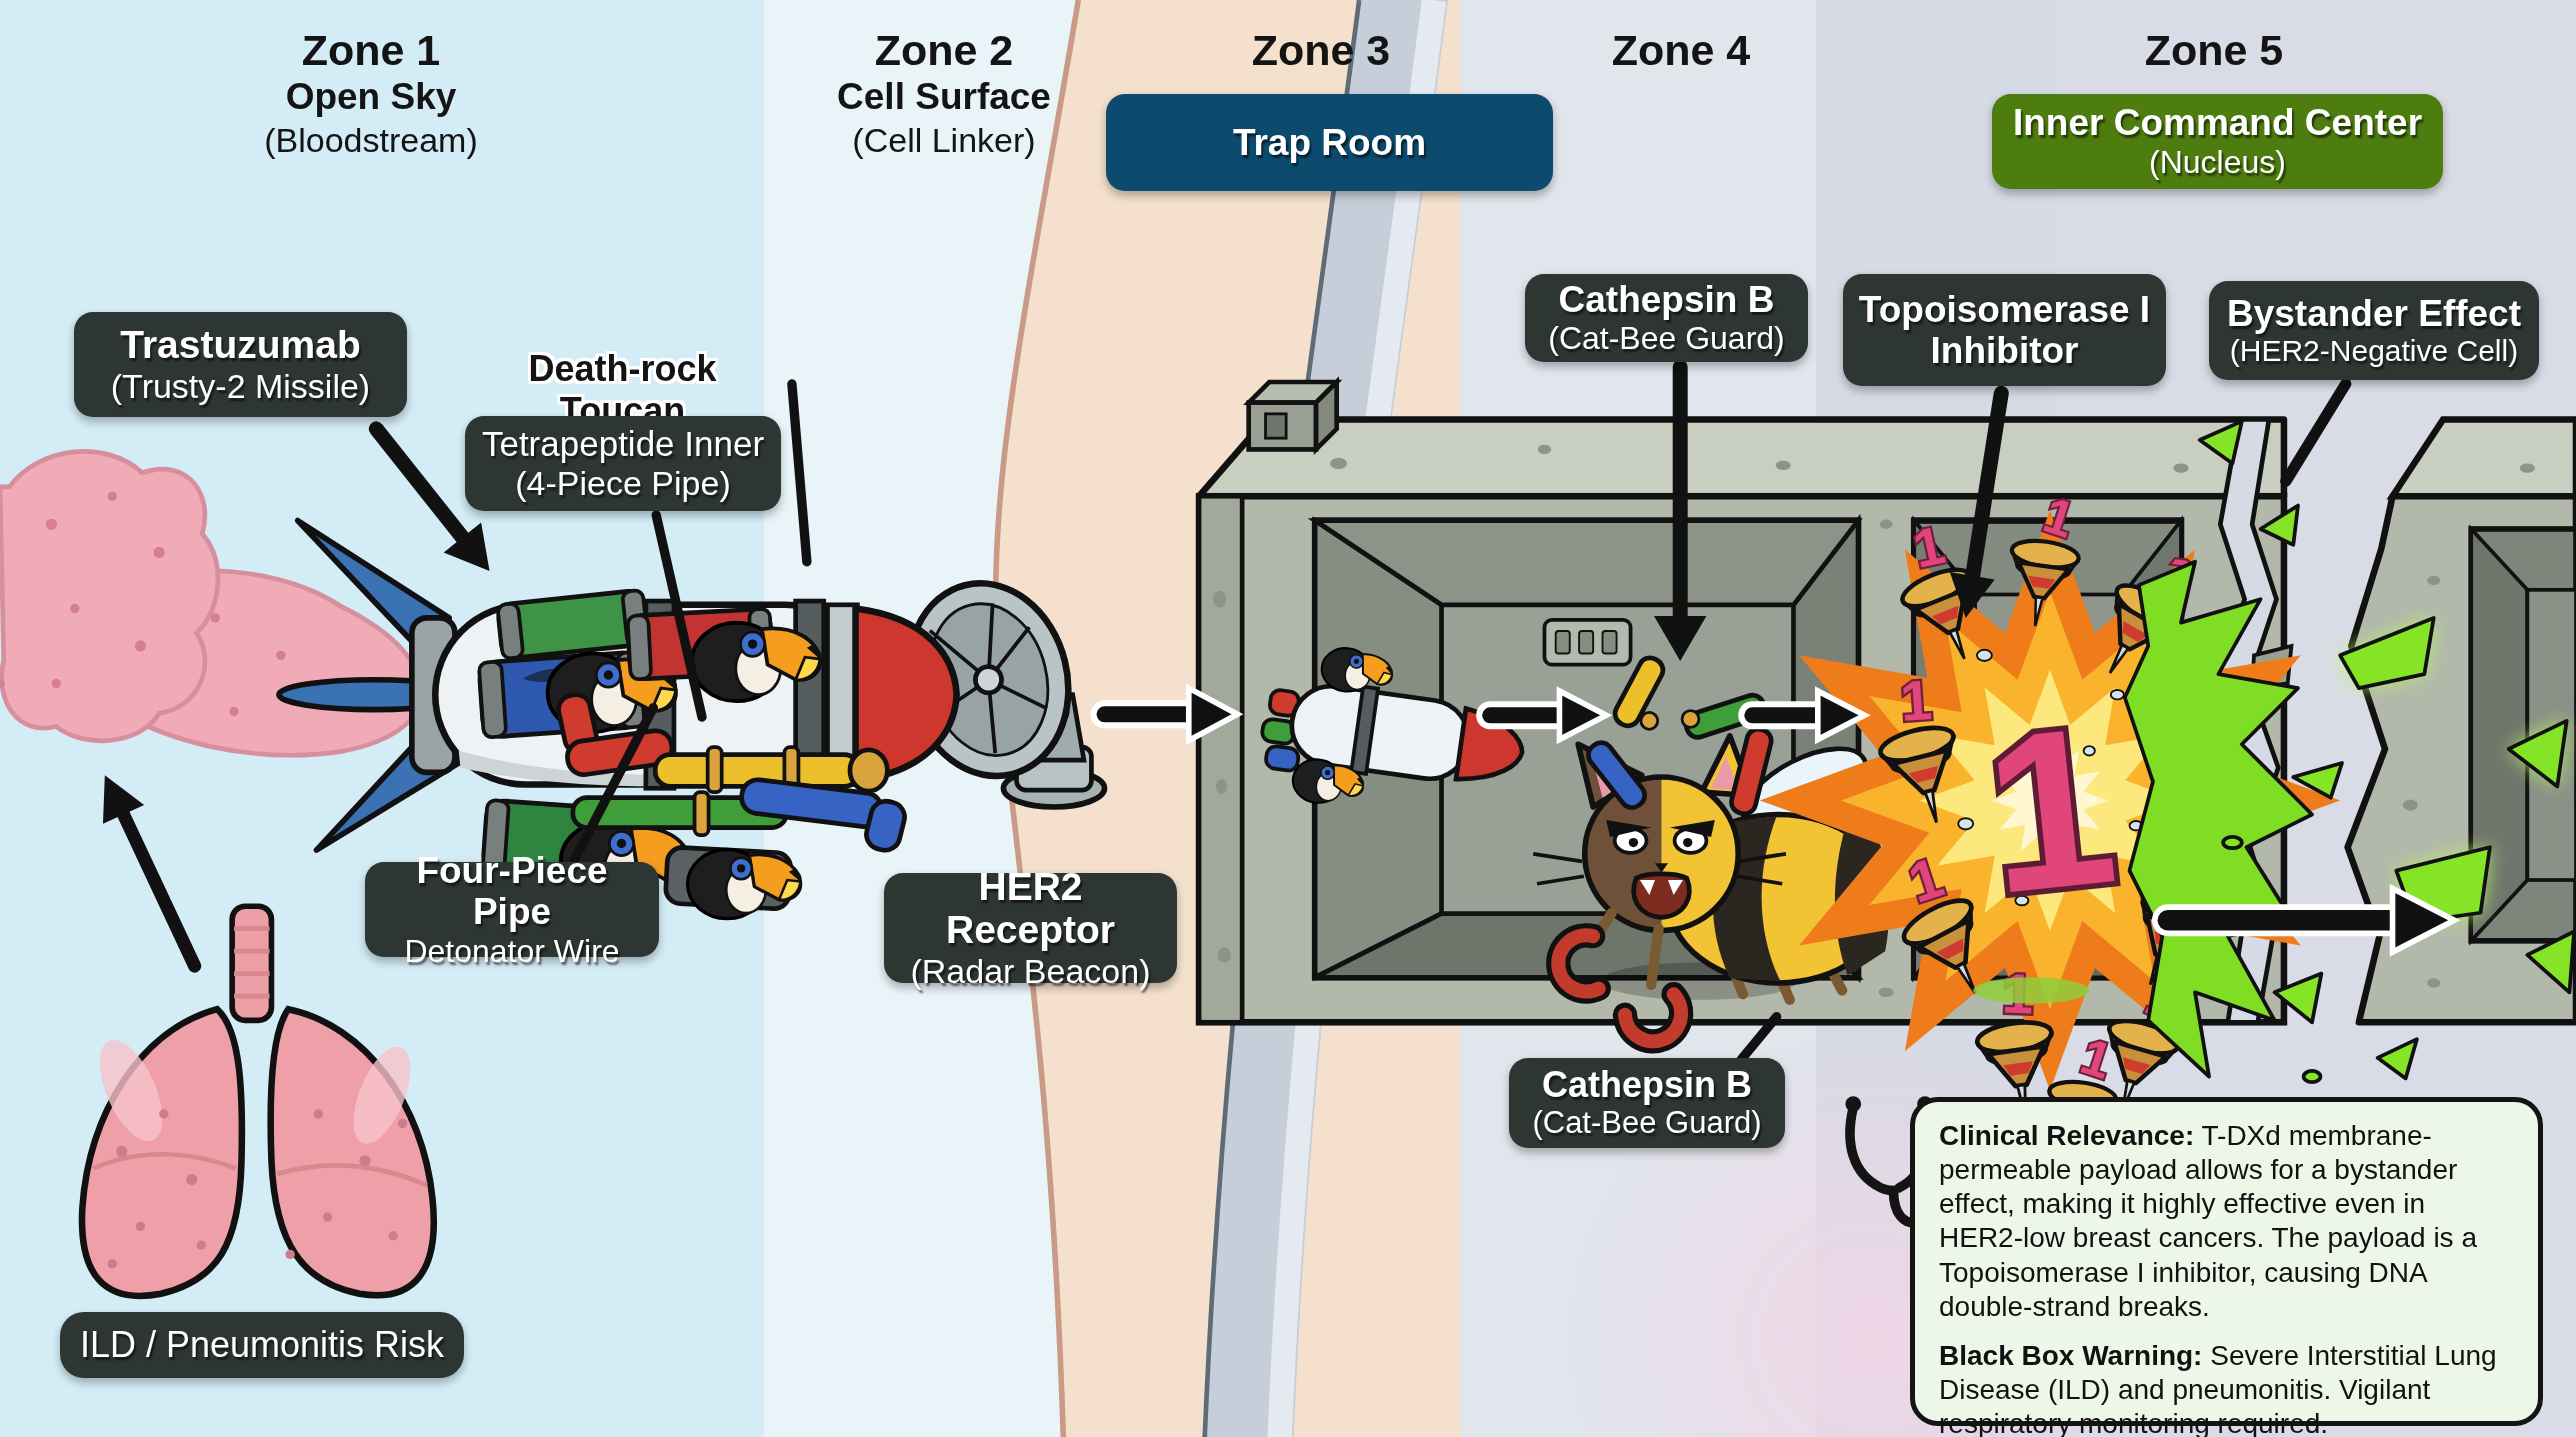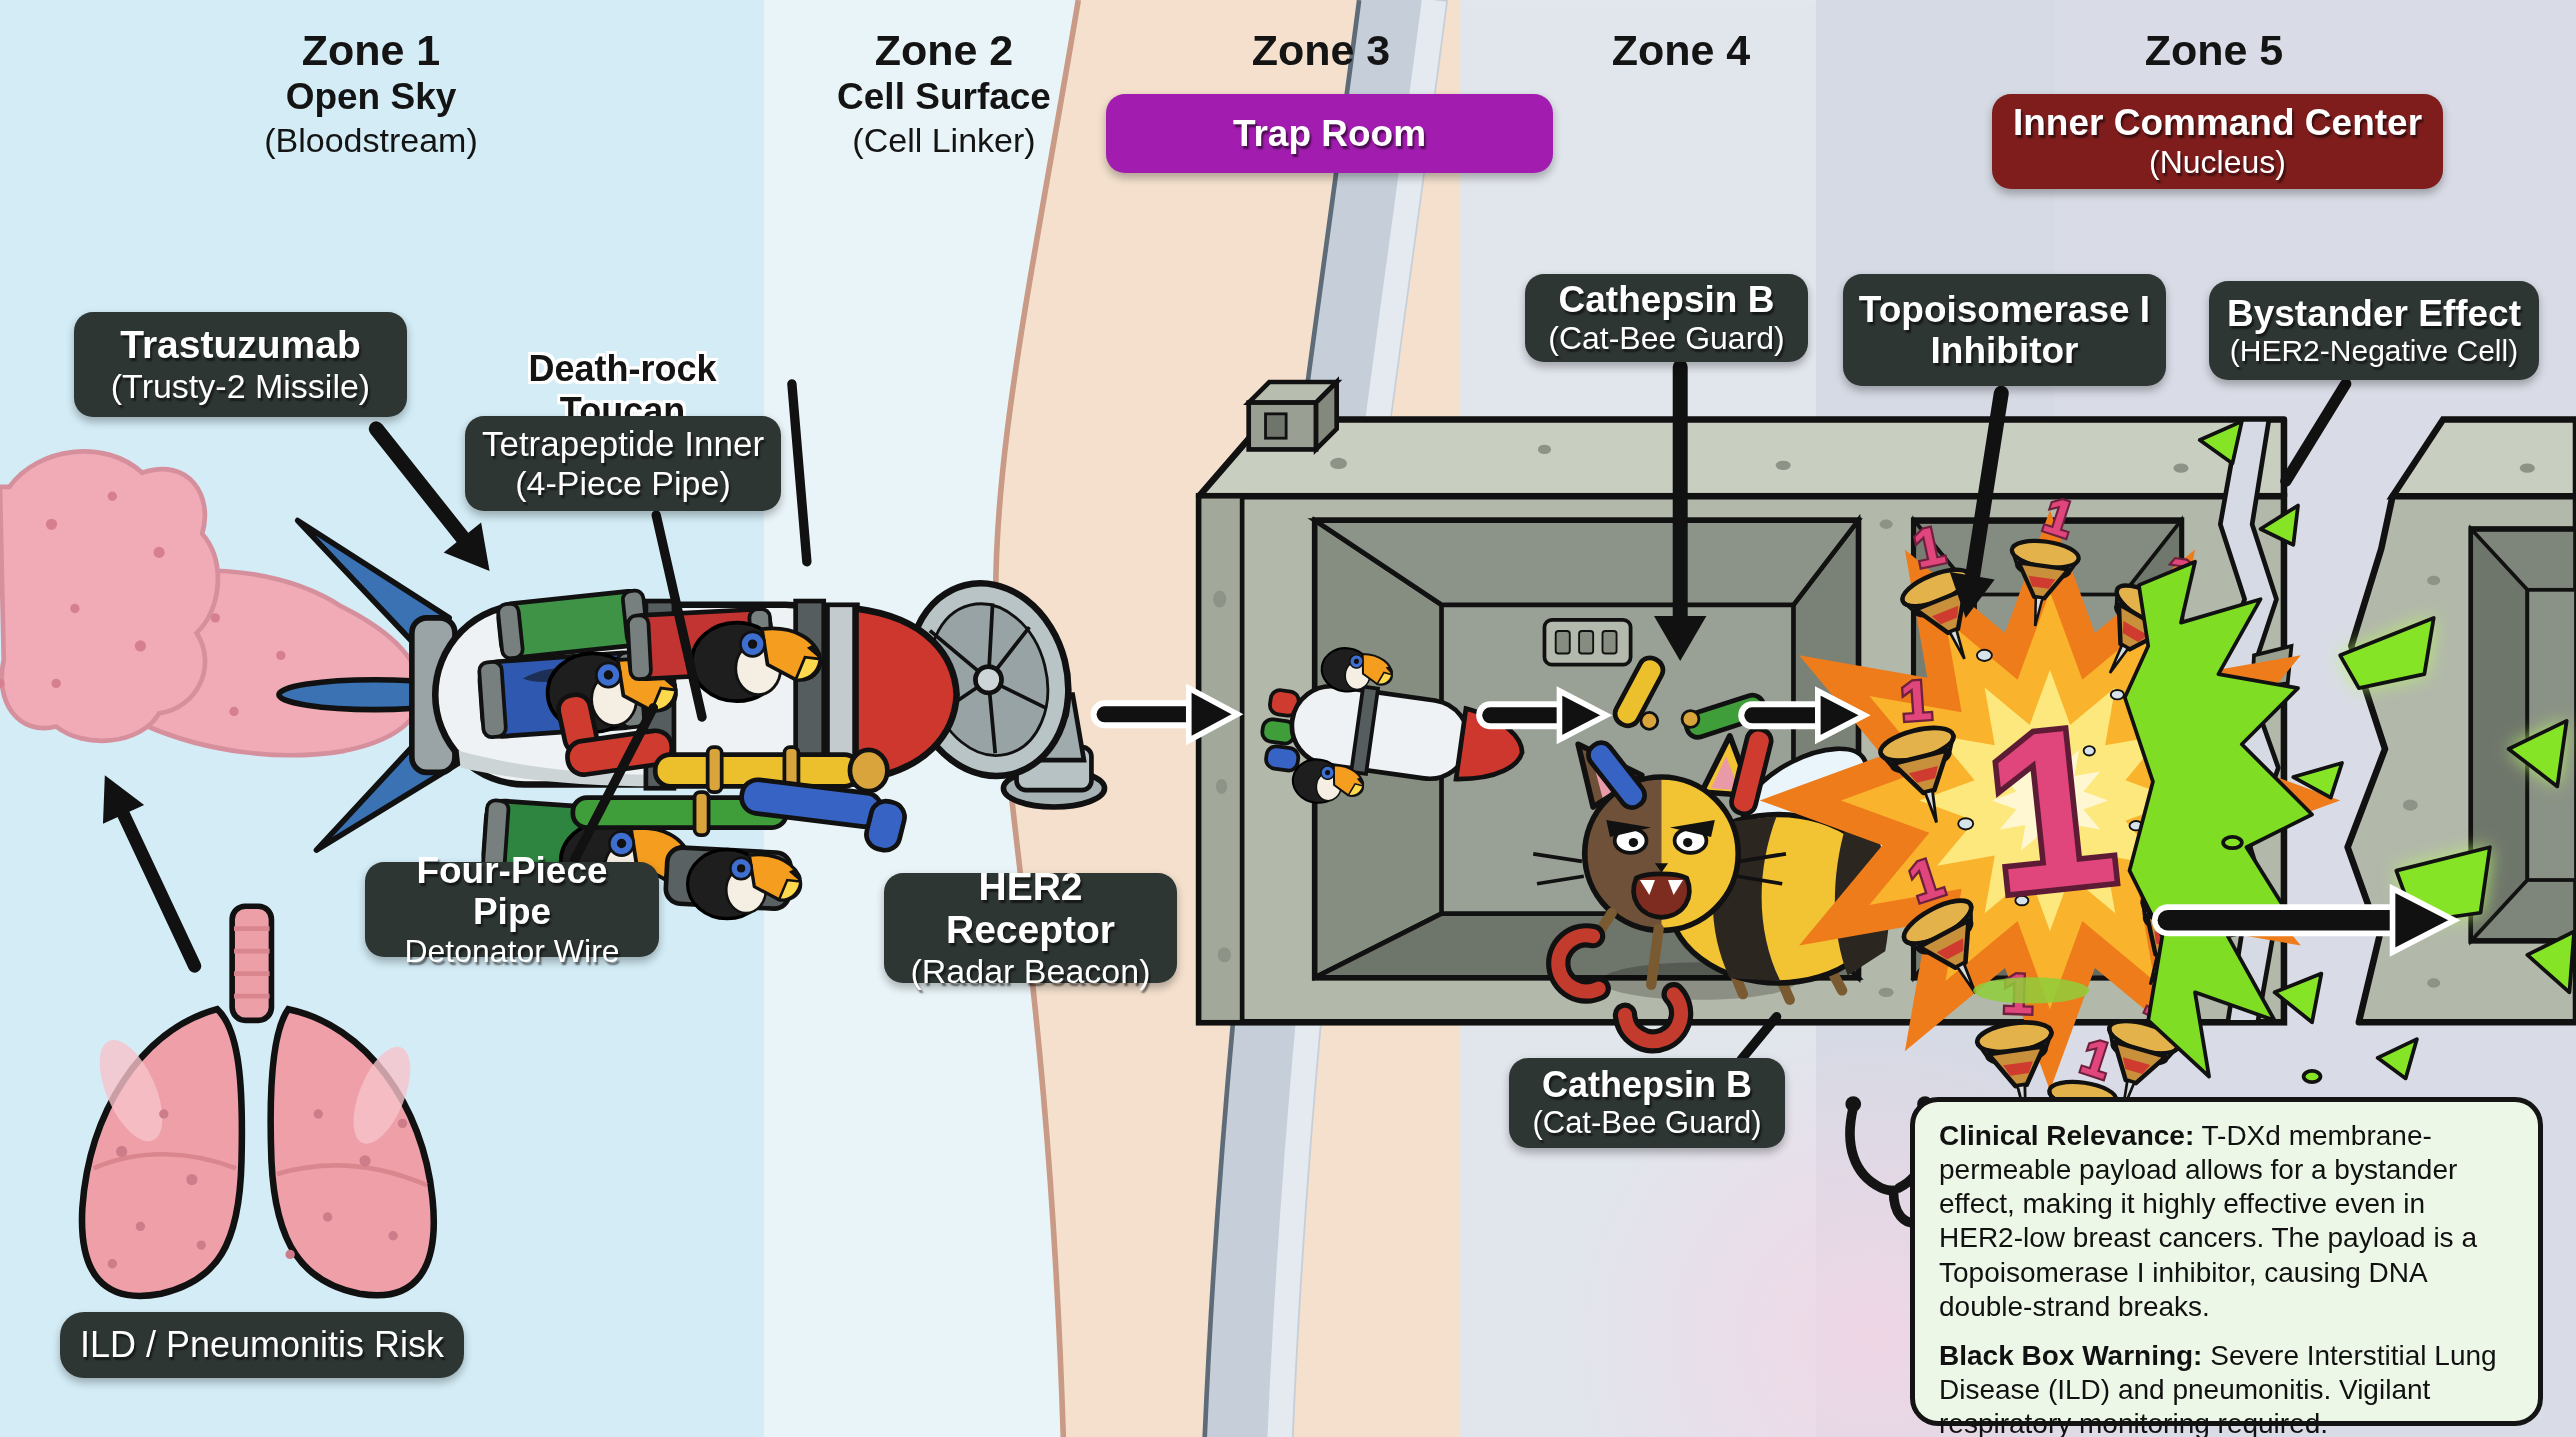--- a/index.html
+++ b/index.html
@@ -417,30 +417,30 @@
   <div class="zone-note">(Bloodstream)</div>
 </div>
 <div class="zone-h" style="left:757px;top:26px;">
   <div class="zone-title">Zone 2</div>
   <div class="zone-sub">Cell Surface</div>
   <div class="zone-note">(Cell Linker)</div>
 </div>
 <div class="zone-h" style="left:1134px;top:26px;">
   <div class="zone-title">Zone 3</div>
 </div>
-<div class="pill" style="left:1106px;top:94px;width:447px;height:79px;background:#a21caf;">
+<div class="pill" style="left:1106px;top:94px;width:447px;height:97px;background:#0c4a6e;">
   <div class="pill-title">Trap Room</div>
 </div>
 <div class="zone-h" style="left:1494px;top:26px;">
   <div class="zone-title">Zone 4</div>
 </div>
 <div class="zone-h" style="left:2027px;top:26px;">
   <div class="zone-title">Zone 5</div>
 </div>
-<div class="pill" style="left:1992px;top:94px;width:451px;height:95px;background:#7f1d1d;">
+<div class="pill" style="left:1992px;top:94px;width:451px;height:95px;background:#4d7c0f;">
   <div class="pill-title">Inner Command Center</div>
   <div class="pill-note">(Nucleus)</div>
 </div>
 
 <div class="pill" style="left:74px;top:312px;width:333px;height:105px;">
   <div class="pill-title" style="font-size:39px;">Trastuzumab</div>
   <div class="pill-note" style="font-size:34px;">(Trusty-2 Missile)</div>
 </div>
 <div class="outline-text" style="left:468px;top:348px;width:309px;">Death-rock Toucan</div>
 <div class="pill" style="left:465px;top:416px;width:316px;height:95px;">

